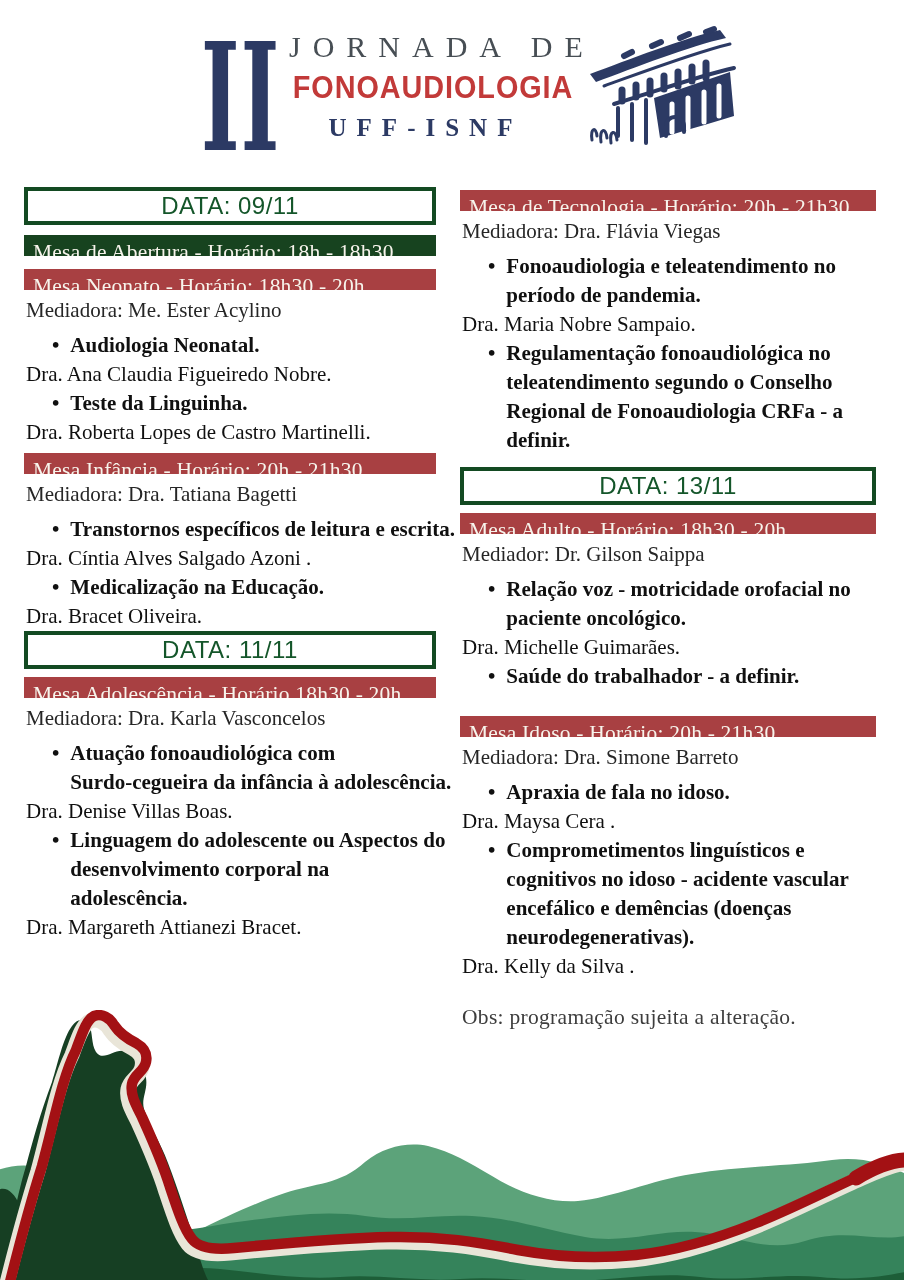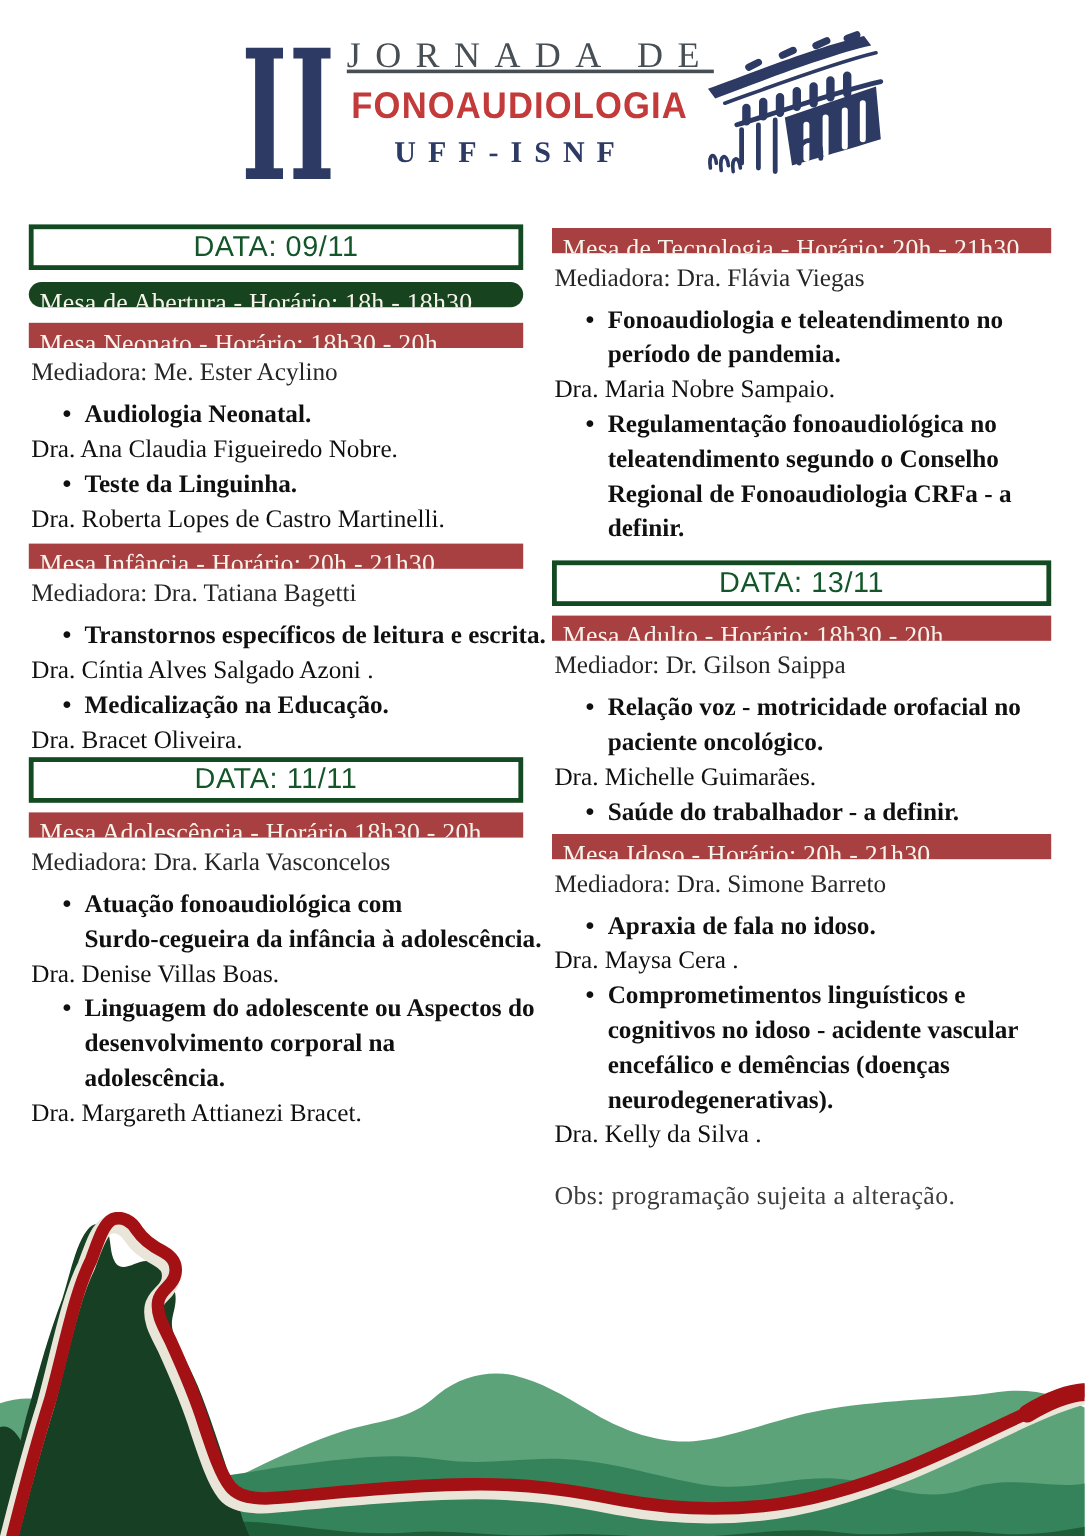--- a/index.html
+++ b/index.html
@@ -5,43 +5,43 @@
   html,body{margin:0;padding:0;background:#ffffff;}
   .page{position:relative;width:904px;height:1280px;background:#ffffff;overflow:hidden;
         font-family:"Liberation Serif",serif;color:#191919;}
 
   
   .logo-ii{position:absolute;left:201px;top:22px;font-family:"DejaVu Serif",serif;font-weight:bold;
            font-size:150px;line-height:1;color:#2c3a64;transform:scaleX(.55);transform-origin:top left;
            letter-spacing:2px;}
   .logo-text{position:absolute;left:283px;top:30px;width:280px;text-align:center;}
   .logo-line1{font-family:"Liberation Serif",serif;font-size:30px;color:#474e54;letter-spacing:12px;
-              white-space:nowrap;margin-left:6px;text-decoration:underline;}
+              white-space:nowrap;margin-left:6px;}
   .logo-line2{font-family:"Liberation Sans",sans-serif;font-weight:bold;font-size:31px;color:#c23a39;
               letter-spacing:1px;white-space:nowrap;margin-top:6px;transform:scaleX(.93);transform-origin:center;}
   .logo-line3{font-family:"Liberation Serif",serif;font-weight:bold;font-size:25px;color:#2c3a64;
               letter-spacing:10px;white-space:nowrap;margin-top:8px;margin-left:5px;}
   .building{position:absolute;left:588px;top:24px;}
 
   
   .col{position:absolute;width:412px;}
   .col-left{left:24px;top:187px;}
   .col-right{left:460px;top:190px;width:416px;}
 
   .datebox{border:4px solid #134a22;background:#ffffff;height:30px;display:flex;
            align-items:center;justify-content:center;}
   .datebox span{font-family:"Liberation Sans",sans-serif;font-weight:normal;font-size:24px;
                 color:#14562a;letter-spacing:.5px;}
   .bar{height:21px;line-height:34px;color:#f7f4ec;font-size:21.5px;padding-left:9px;
        letter-spacing:.2px;white-space:nowrap;overflow:hidden;}
-  .bar-green{background:#17431f;border-radius:17px;}
+  .bar-green{background:#17431f;}
   .bar-red{background:#a84042;}
 
   .mt10{margin-top:10px}.mt13{margin-top:13px}.mt6{margin-top:6px}.mt8{margin-top:8px}
-  .mt16{}.mt12{margin-top:12px}.mt21{margin-top:4px}
+  .mt16{}.mt12{margin-top:12px}.mt21{margin-top:25px}
 
   .mediator{font-size:21px;color:#262626;line-height:29px;margin:6px 0 6px 2px;white-space:nowrap;}
   .bullet{display:flex;margin-left:28px;font-weight:bold;font-size:21px;line-height:29px;color:#101010;}
   .bullet .dot{margin-right:11px;}
   .bullet .bl div{white-space:nowrap;}
   .speaker{font-weight:normal;font-size:21px;line-height:29px;color:#101010;margin-left:2px;white-space:nowrap;}
   .note{font-size:21.5px;color:#3d3d3d;letter-spacing:.3px;margin-top:24px;margin-left:2px;white-space:nowrap;}
 
   
   .landscape{position:absolute;left:0;top:1010px;width:904px;height:270px;}

